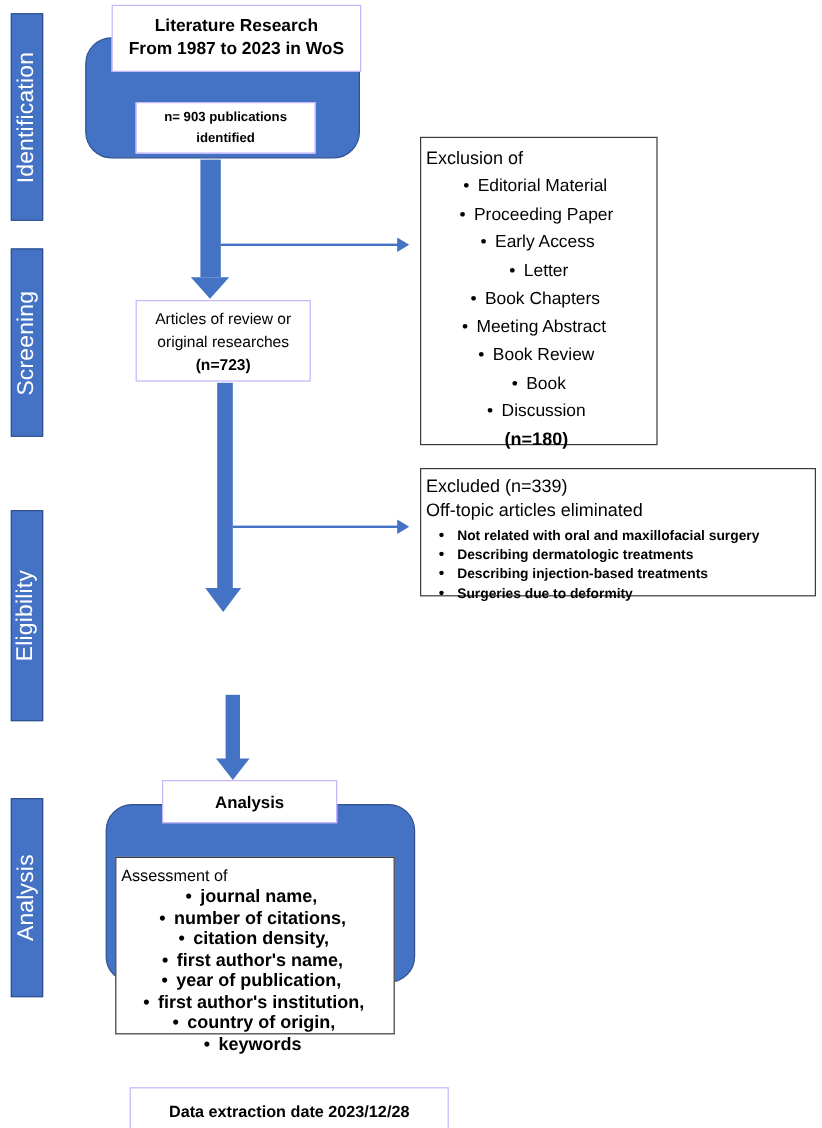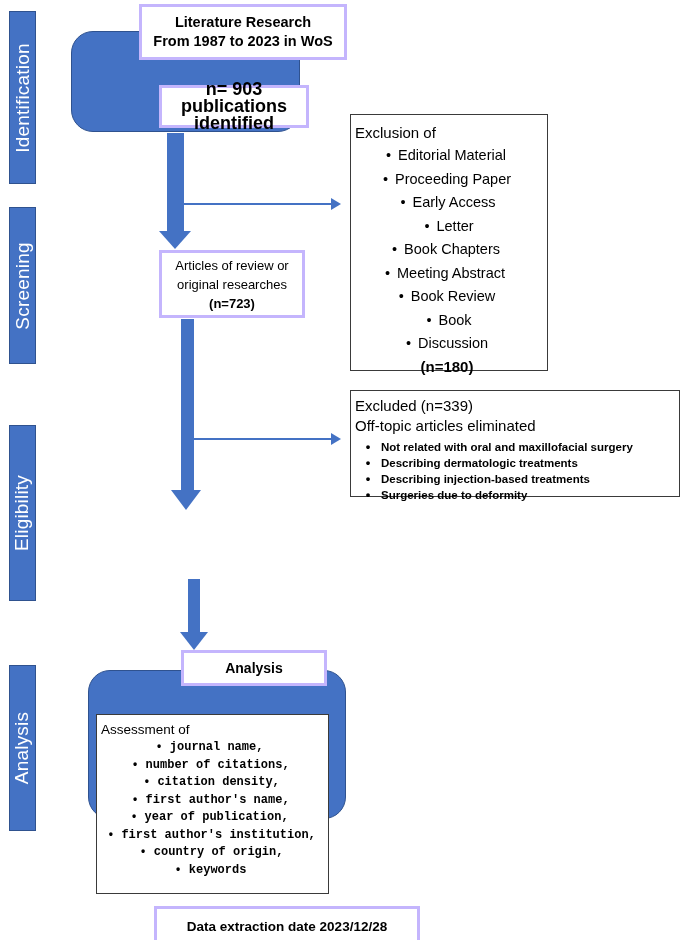--- a/index.html
+++ b/index.html
@@ -41,29 +41,28 @@
     background: #4472C4;
     border: 1px solid #2F528F;
     border-radius: 22px;
     box-sizing: border-box;
   }
 
   
   .wbox {
     position: absolute;
     background: #ffffff;
-    border: 3px solid #c4b5fd;
+    border: 1px solid #c4b5fd;
     box-sizing: border-box;
     display: flex;
     flex-direction: column;
     align-items: center;
     justify-content: center;
     text-align: center;
     color: #000000;
-    margin-left: 46px;
   }
   .wbox .line { display: block; width: 100%; }
 
   .b   { font-weight: bold; }
   .reg { font-weight: normal; }
 
   
   .listbox {
     position: absolute;
     background: #ffffff;
@@ -150,21 +149,21 @@
     <span>Analysis</span>
   </div>
 
   <div class="round-blue" style="left:71px; top:31px; width:229px; height:101px;"></div>
 
   <div class="wbox" style="left:93px; top:4px; width:208px; height:56px; font-size:14.5px; line-height:19px;">
     <span class="line b">Literature Research</span>
     <span class="line b">From 1987 to 2023 in WoS</span>
   </div>
 
-  <div class="wbox" style="left:113px; top:85px; width:150px; height:43px; font-size:18px; line-height:17px;">
+  <div class="wbox" style="left:113px; top:85px; width:150px; height:43px; font-size:11px; line-height:17px;">
     <span class="line b">n= 903 publications</span>
     <span class="line b">identified</span>
   </div>
 
   <div class="vstem" style="left:167px; top:133px; width:17px; height:98px;"></div>
   <div class="vhead" style="left:159px; top:231px;"></div>
 
   <div class="hline" style="left:184px; top:203px; width:148px;"></div>
   <div class="hhead" style="left:331px; top:198px;"></div>
 
@@ -222,23 +221,23 @@
 
   <div class="vstem" style="left:188px; top:579px; width:12px; height:56px;"></div>
   <div class="vhead" style="left:180px; top:632px; border-left-width:14px; border-right-width:14px; border-top-width:18px;"></div>
 
   <div class="round-blue" style="left:88px; top:670px; width:258px; height:149px;"></div>
 
   <div class="wbox" style="left:135px; top:650px; width:146px; height:36px; font-size:14px; line-height:18px;">
     <span class="line b">Analysis</span>
   </div>
 
-  <div class="listbox" style="left:96px; top:714px; width:233px; height:180px; padding:6px 4px 0 4px;">
+  <div class="listbox" style="left:96px; top:714px; width:233px; height:148px; padding:6px 4px 0 4px;">
     <div class="hdr" style="font-size:13.5px; line-height:18px;">Assessment of</div>
-    <ul class="ctr-list" style="font-size:12px; line-height:17.5px; font-weight:bold;font-family:Liberation Mono, monospace;">
+    <ul class="ctr-list" style="font-size:15px; line-height:17.5px; font-weight:bold;">
       <li style="padding-right:6px;"><span class="bul">•</span><span>journal name,</span></li>
       <li style="padding-right:4px;"><span class="bul">•</span><span>number of citations,</span></li>
       <li style="padding-right:2px;"><span class="bul">•</span><span>citation density,</span></li>
       <li style="padding-right:4px;"><span class="bul">•</span><span>first author's name,</span></li>
       <li style="padding-right:6px;"><span class="bul">•</span><span>year of publication,</span></li>
       <li style="padding-right:2px;"><span class="bul">•</span><span>first author's institution,</span></li>
       <li style="padding-right:2px;"><span class="bul">•</span><span>country of origin,</span></li>
       <li style="padding-right:4px;"><span class="bul">•</span><span>keywords</span></li>
     </ul>
   </div>

